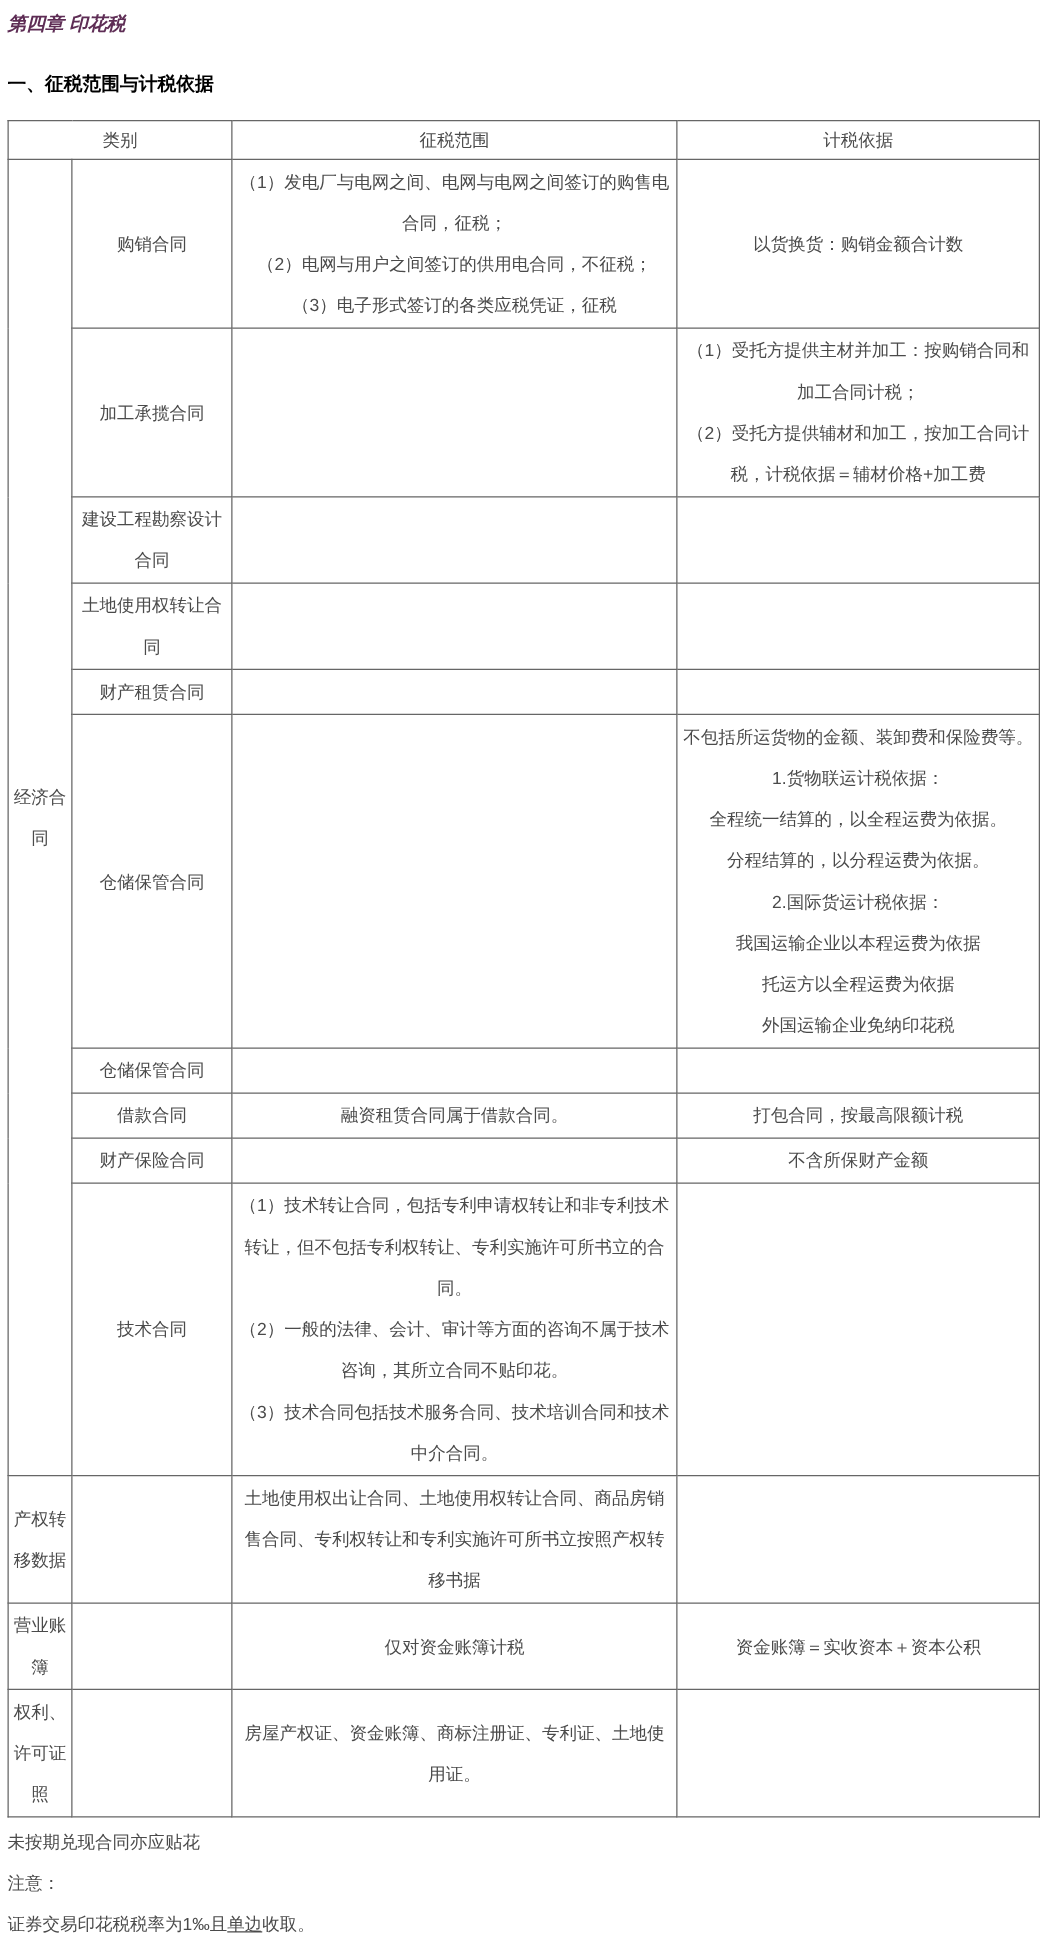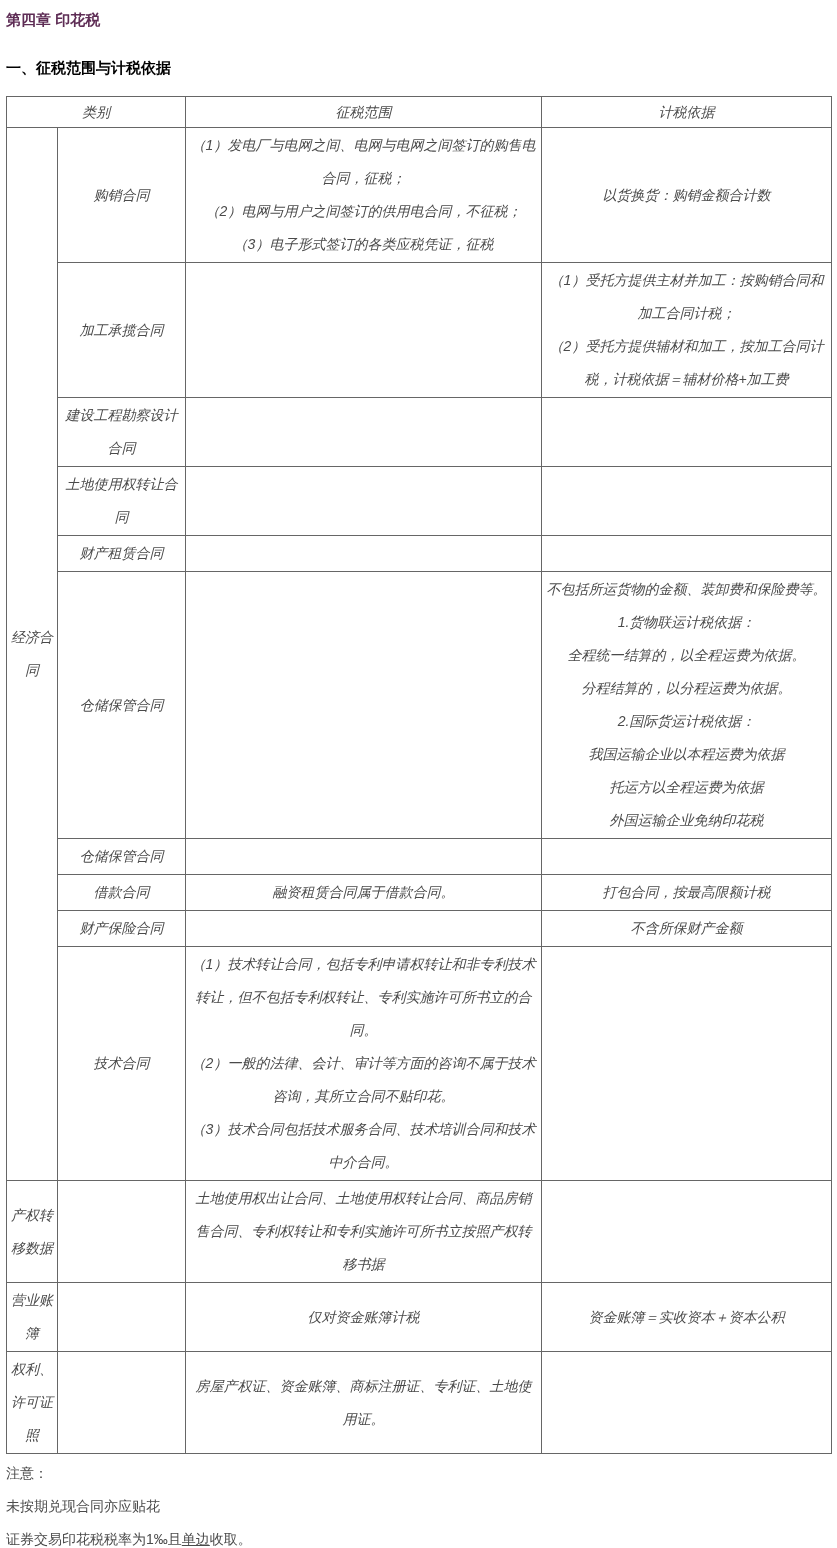--- a/index.html
+++ b/index.html
@@ -16,20 +16,21 @@
     padding: 8px 6px 24px 6px;
     box-sizing: border-box;
     width: 837px;
   }
   .doc-title {
     font-size: 15px;
     font-weight: bold;
     color: #5e2d55;
     margin: 2px 0 0 0;
     line-height: 20px;
+    font-style: italic;
   }
   .section-heading {
     font-size: 15px;
     font-weight: bold;
     color: #000000;
     margin: 28px 0 18px 0;
     line-height: 20px;
   }
   table.tax-table {
     border-collapse: collapse;
@@ -41,21 +42,20 @@
   table.tax-table td {
     border: 1px solid #666666;
     font-size: 14px;
     font-weight: normal;
     color: #4a4a4a;
     text-align: center;
     vertical-align: middle;
     padding: 1px 3px;
     line-height: 33px;
     word-break: break-all;
-    font-style: italic;
   }
   table.tax-table th {
     height: 28px;
     line-height: 28px;
   }
   td.pre {
     white-space: pre-line;
   }
   .col-category { width: 51px; }
   .col-subcategory { width: 128px; }
@@ -177,18 +177,18 @@
       <tr>
         <td>权利、许可证照</td>
         <td></td>
         <td class="pre">房屋产权证、资金账簿、商标注册证、专利证、土地使用证。</td>
         <td class="pre"></td>
       </tr>
     </tbody>
   </table>
 
   <div class="notes">
+    <p class="note-line">未按期兑现合同亦应贴花</p>
     <p class="note-line">注意：</p>
-    <p class="note-line">未按期兑现合同亦应贴花</p>
     <p class="note-line"><span>证券交易印花税税率为1‰且</span><span class="emph">单边</span><span>收取。</span></p>
   </div>
 
 </div>
 
 </body></html>

